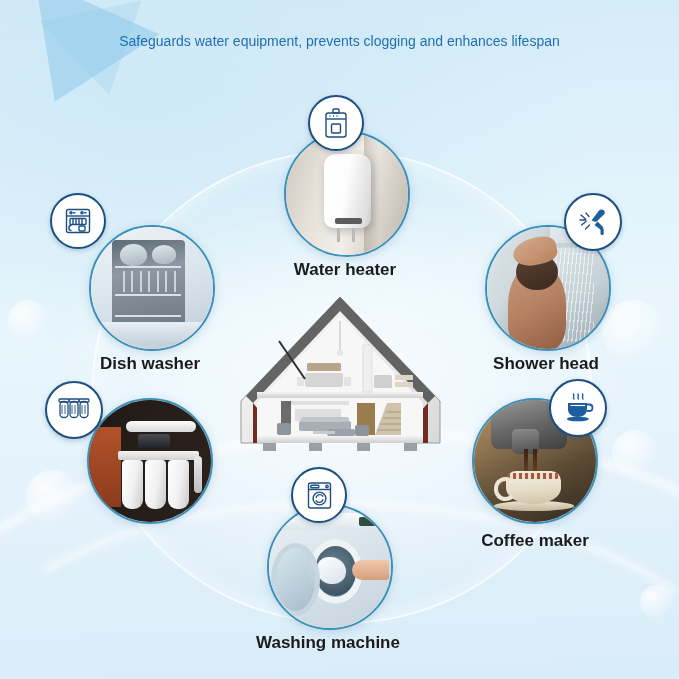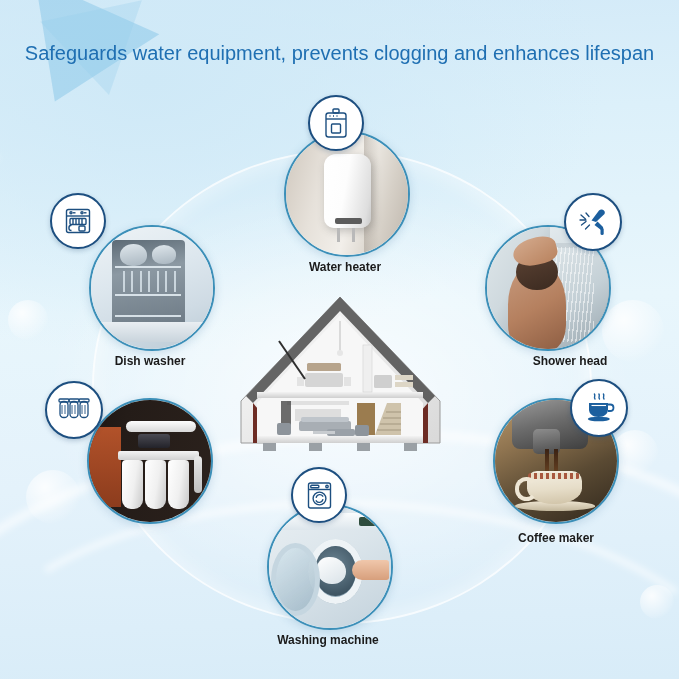--- a/index.html
+++ b/index.html
@@ -70,43 +70,43 @@
   .header { position:absolute; left:0; right:0; top:24px; text-align:center; }
   .title {
     font-size: 25.5px;
     font-weight: bold;
     color: #1f6fb2;
     letter-spacing: -0.2px;
     white-space: nowrap;
     line-height: 1.1;
   }
   .subtitle {
-    margin-top: 18px;
-    font-size: 20px;
+    margin-top: 9px;
+    font-size: 14px;
     color: #1f6fb2;
     font-weight: 500;
     white-space: nowrap;
   }
 
   
   .node { position: absolute; }
   .photo {
     position: relative;
     border-radius: 50%;
     overflow: hidden;
     border: 2px solid #3c8fb8;
     box-shadow: 0 2px 10px rgba(60,120,160,0.22);
   }
   .photo .scene { position:absolute; inset:0; }
   .caption {
     position: absolute;
     left: 50%;
     transform: translateX(-50%);
     white-space: nowrap;
-    font-size: 12px;
+    font-size: 17px;
     color: #1b1b1b;
     font-weight: 600;
   }
 
   
   .badge {
     position: absolute;
     border-radius: 50%;
     background: #ffffff;
     border: 2.5px solid #1d4f80;
@@ -355,21 +355,21 @@
     <div class="badge" style="left:96px;top:-32px;width:54px;height:54px;">
       <svg width="32" height="30" viewBox="0 0 32 30" fill="none">
         <g stroke="#1d4f80" stroke-width="1.3" stroke-linecap="round">
           <path d="M4 8l4.5 4M3 13h6M4.5 18l4.5-3.5M9 6l3 3.5M8.5 22l4-4"></path>
         </g>
         <path d="M14.5 13.5 L22 3.5 C25 1 29 4 27.5 7 L19 15 Z" fill="#1c5f9e"></path>
         <path d="M20.5 14.5 L25.5 19.5 C27 21 26 23.5 24 23 L17.5 18 Z" fill="#1c5f9e"></path>
         <rect x="23.5" y="21" width="3.2" height="7" rx="1.6" fill="#1c5f9e"></rect>
       </svg>
     </div>
-    <div class="caption" style="top:129px;margin-left:24px;">Shower head</div>
+    <div class="caption" style="top:129px;">Shower head</div>
   </div>
 
   <div class="node" style="left:70px;top:398px;width:160px;height:160px;">
     <div class="photo" style="width:122px;height:122px;left:17px;top:0;position:absolute;">
       <div class="scene sc-filter">
         <div class="cab"></div>
         <div class="tube"></div>
         <div class="pump"></div>
         <div class="shelf"></div>
         <div class="hous h1"></div>
@@ -392,21 +392,21 @@
         </g>
         <g>
           <rect x="23" y="5.5" width="8" height="16" rx="3.6"></rect>
           <rect x="22" y="3" width="10" height="3" rx="1"></rect>
           <path d="M25 9v9M28 9v9" stroke-width="0.9"></path>
         </g>
       </svg>
     </div>
   </div>
 
-  <div class="node" style="left:476px;top:398px;width:160px;height:160px;">
+  <div class="node" style="left:455px;top:398px;width:160px;height:160px;">
     <div class="photo" style="width:122px;height:122px;left:17px;top:0;position:absolute;">
       <div class="scene sc-coffee">
         <div class="mach"></div>
         <div class="group"></div>
         <div class="stream"></div>
         <div class="stream2"></div>
         <div class="saucer"></div>
         <div class="cup"></div>
         <div class="rim"></div>
         <div class="handle"></div>

